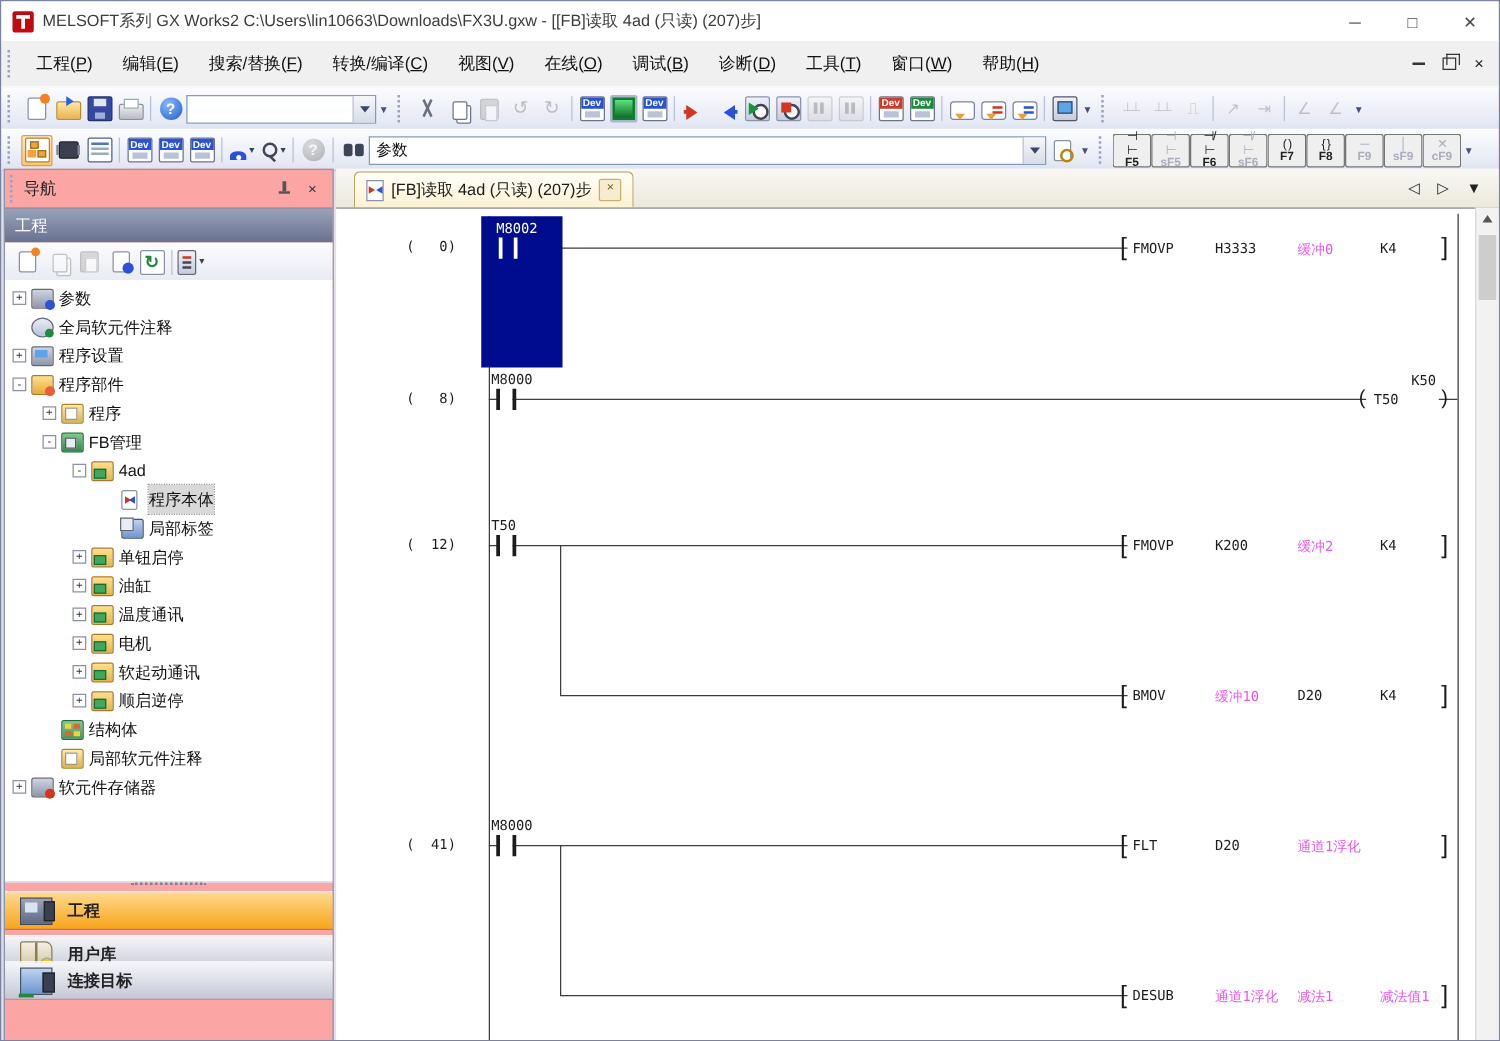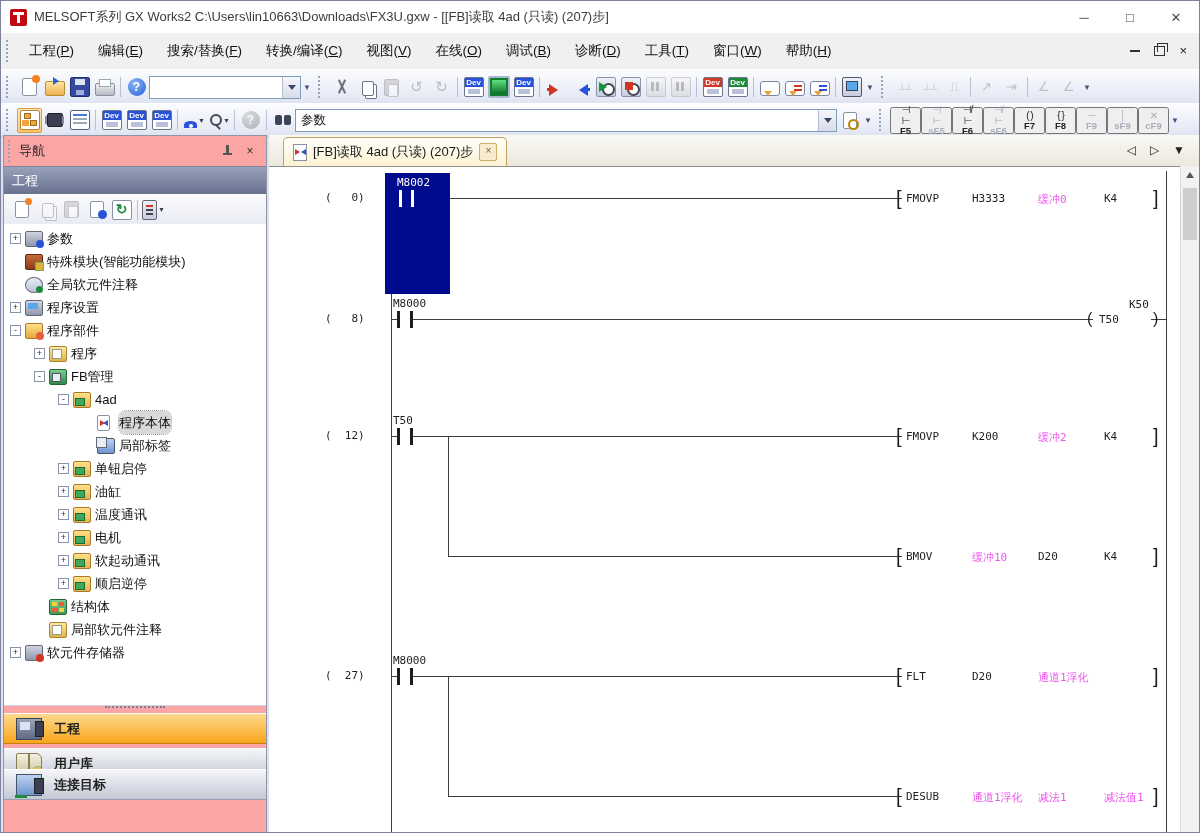--- a/index.html
+++ b/index.html
@@ -137,21 +137,21 @@
   .i-nav-refresh::after{content:"↻";position:absolute;inset:0;text-align:center;font-size:14px;line-height:17px;color:#1f8a3c;font-weight:bold;}
   .i-nav-sort{background:linear-gradient(#eef1f8,#c5ccdd);border:1px solid #667;}
   .i-nav-sort::after{content:"";position:absolute;left:3px;top:4px;right:3px;height:2px;background:#d23522;box-shadow:0 4px 0 #445,0 8px 0 #445;}
   .nav-tree{position:absolute;left:0;right:0;top:88px;height:478px;background:#fff;overflow:hidden;
             border-bottom:1px solid #cfd3e0;}
   .trow{position:relative;height:23px;display:flex;align-items:center;}
   .texp{position:absolute;width:11px;height:11px;border:1px solid #8c92a8;background:#fff;
         font-size:9px;line-height:9px;text-align:center;color:#333;box-sizing:border-box;}
   .tico{position:absolute;width:16px;height:14px;border-radius:2px;}
   .tlabel{position:absolute;font-size:13px;color:#111;white-space:nowrap;line-height:23px;}
-  .tlabel.sel{background:#d9d9d9;outline:1px dotted #999;border-radius:7px;}
+  .tlabel.sel{background:#d9d9d9;outline:1px dotted #999;}
   .ti-param{background:linear-gradient(#cfd4e2,#8f97ad);border:1px solid #667;}
   .ti-param::after{content:"";position:absolute;right:-2px;bottom:-2px;width:8px;height:8px;background:#2a52d8;border-radius:50%;}
   .ti-special{background:linear-gradient(#c46a3a,#8a3c1a);border:1px solid #5e2a10;}
   .ti-special::after{content:"";position:absolute;right:-2px;bottom:-2px;width:7px;height:7px;background:#d8b23a;border:1px solid #7a5;}
   .ti-gcomment{background:linear-gradient(#e8ecf5,#b9c2d8);border:1px solid #667;border-radius:50%;}
   .ti-gcomment::after{content:"";position:absolute;right:-1px;bottom:-1px;width:7px;height:7px;background:#1f8a3c;border-radius:50%;}
   .ti-glabel{background:linear-gradient(#bcd2f0,#6f96d0);border:1px solid #456;}
   .ti-glabel::after{content:"";position:absolute;left:2px;top:3px;right:2px;height:2px;background:#fff;box-shadow:0 4px 0 #fff;}
   .ti-psetting{background:linear-gradient(#cfd4e2,#8f97ad);border:1px solid #667;}
   .ti-psetting::after{content:"";position:absolute;left:2px;top:2px;right:4px;height:6px;background:#59a7e8;}
@@ -502,24 +502,20 @@
           <span style="font-size: 7px; color: rgb(51, 68, 85); margin-left: 1px;">▼</span>
         </button>
       </div>
     <div class="nav-tree" id="nav-tree" style="padding-top: 3px;">
         <div class="trow">
           <span class="texp" style="left: 6px; top: 6px;">+</span>
           <span class="tico ti-param" style="left: 21px; top: 4px;"></span>
           <span class="tlabel" style="left: 43px;">参数</span>
         </div>
         <div class="trow">
-          <span class="tico ti-special" style="left: 21px; top: 4px;"></span>
-          <span class="tlabel" style="left: 43px;">特殊模块(智能功能模块)</span>
-        </div>
-        <div class="trow">
           <span class="tico ti-gcomment" style="left: 21px; top: 4px;"></span>
           <span class="tlabel" style="left: 43px;">全局软元件注释</span>
         </div>
         <div class="trow">
           <span class="texp" style="left: 6px; top: 6px;">+</span>
           <span class="tico ti-psetting" style="left: 21px; top: 4px;"></span>
           <span class="tlabel" style="left: 43px;">程序设置</span>
         </div>
         <div class="trow">
           <span class="texp" style="left: 6px; top: 6px;">-</span>
@@ -665,21 +661,21 @@
         <span class="argword lbl" style="left: 769px; top: 263px;">缓冲2</span>
         <span class="argword" style="left: 835px; top: 263px;">K4</span>
         <span class="brk" style="left: 884px; top: 259px;">]</span>
         <div class="wire" style="left: 179px; top: 389px; width: 454px;"></div>
         <span class="brk" style="left: 627px; top: 379px;">[</span>
         <span class="opword" style="left: 637px; top: 383px;">BMOV</span>
         <span class="argword lbl" style="left: 703px; top: 383px;">缓冲10</span>
         <span class="argword" style="left: 769px; top: 383px;">D20</span>
         <span class="argword" style="left: 835px; top: 383px;">K4</span>
         <span class="brk" style="left: 884px; top: 379px;">]</span>
-        <span class="steplbl" style="left: 56px; top: 502px;">(  27)</span>
+        <span class="steplbl" style="left: 56px; top: 502px;">(  41)</span>
         <div class="wire" style="left: 122px; top: 509px; width: 511px;"></div>
         <div class="vwire" style="left: 179px; top: 509px; height: 120px;"></div>
         <div class="gappatch" style="left: 131px; top: 506px; width: 10px; height: 7px;"></div>
         <span class="bar" style="left: 128px; top: 501px;"></span>
         <span class="bar" style="left: 141px; top: 501px;"></span>
         <span class="devlbl" style="left: 124px; top: 487px;">M8000</span>
         <span class="brk" style="left: 627px; top: 499px;">[</span>
         <span class="opword" style="left: 637px; top: 503px;">FLT</span>
         <span class="argword" style="left: 703px; top: 503px;">D20</span>
         <span class="argword lbl" style="left: 769px; top: 503px;">通道1浮化</span>

